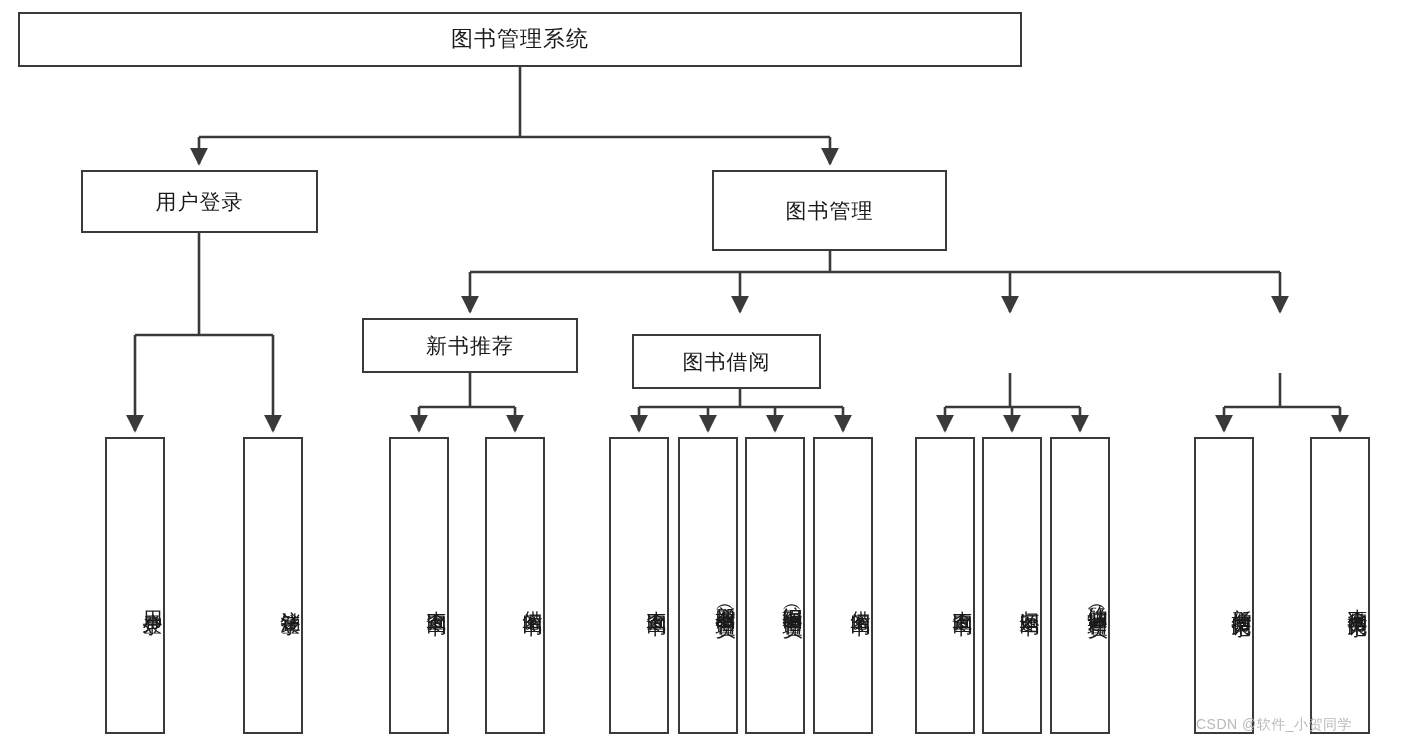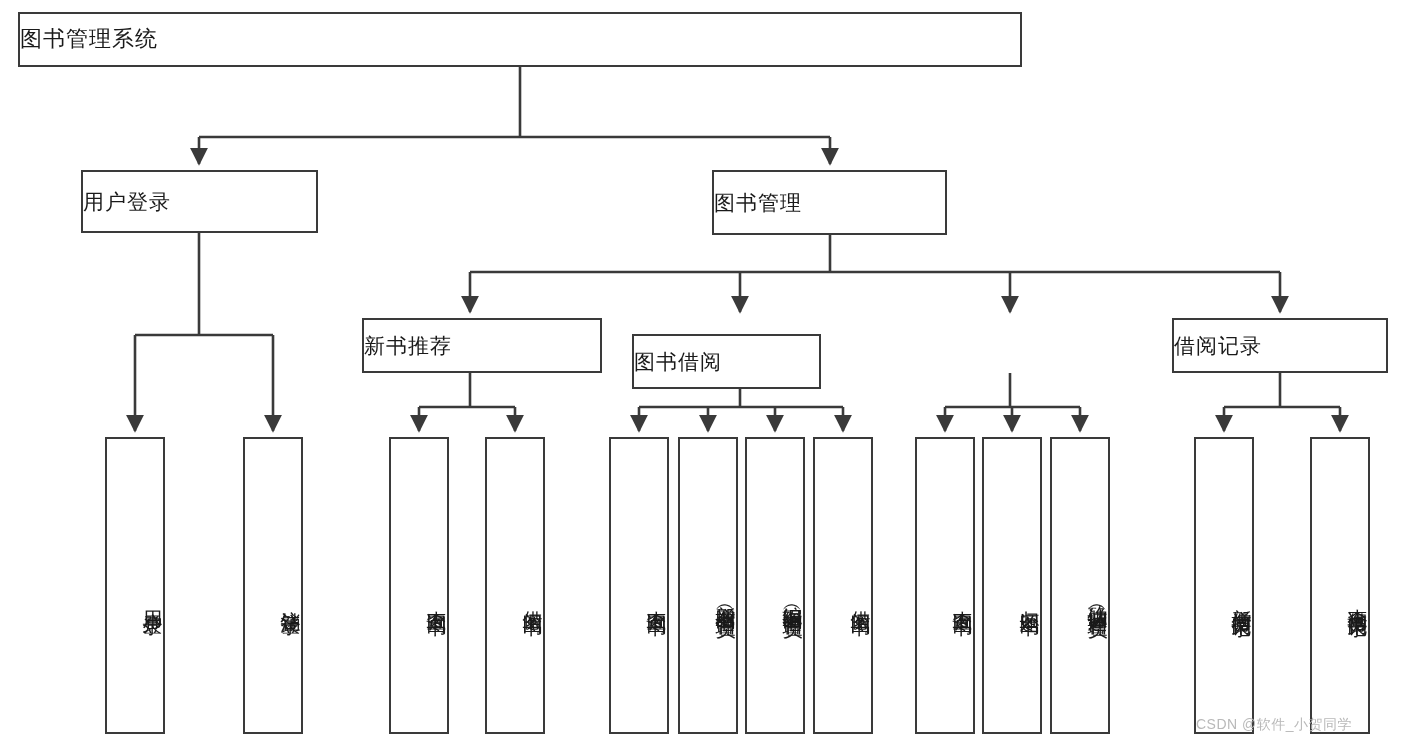--- a/index.html
+++ b/index.html
@@ -20,21 +20,21 @@
     width:1405px; height:747px;
     pointer-events:none;
   }
   .node{
     position:absolute;
     box-sizing:border-box;
     background:#ffffff;
     border:2px solid #3a3a3a;
     display:flex;
     align-items:center;
-    justify-content:flex-start;
+    justify-content:center;
     color:#1a1a1a;
   }
   .node.h{
     font-size:21px;
     line-height:1.2;
     letter-spacing:1px;
   }
   .node.root{ font-size:22px; }
   .node.v{
     font-size:20px;
@@ -115,32 +115,29 @@
     </g>
   </svg>
 
   <div class="node h root" style="left:18px;top:12px;width:1004px;height:55px;">
     <span>图书管理系统</span>
   </div>
 
   <div class="node h" style="left:81px;top:170px;width:237px;height:63px;">
     <span>用户登录</span>
   </div>
-  <div class="node h" style="left:712px;top:170px;width:235px;height:65px;">
+  <div class="node h" style="left:712px;top:170px;width:235px;height:81px;">
     <span>图书管理</span>
   </div>
 
-  <div class="node h" style="left:362px;top:318px;width:240px;height:55px;">
+  <div class="node h" style="left:362px;top:318px;width:216px;height:55px;">
     <span>新书推荐</span>
   </div>
   <div class="node h" style="left:632px;top:334px;width:189px;height:55px;">
     <span>图书借阅</span>
-  </div>
-  <div class="node h" style="left:1172px;top:318px;width:216px;height:55px;">
-    <span>借阅记录</span>
   </div>
 
   <div class="node v" style="left:105px;top:437px;width:60px;height:297px;">
     <span>用户登录</span>
   </div>
   <div class="node v" style="left:243px;top:437px;width:60px;height:297px;">
     <span>注销登录</span>
   </div>
 
   <div class="node v" style="left:389px;top:437px;width:60px;height:297px;">

